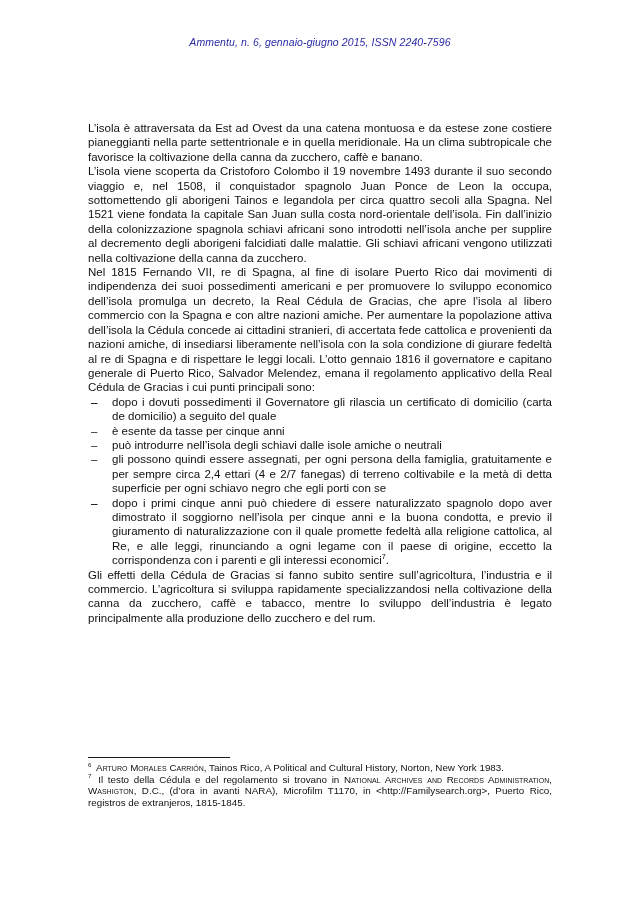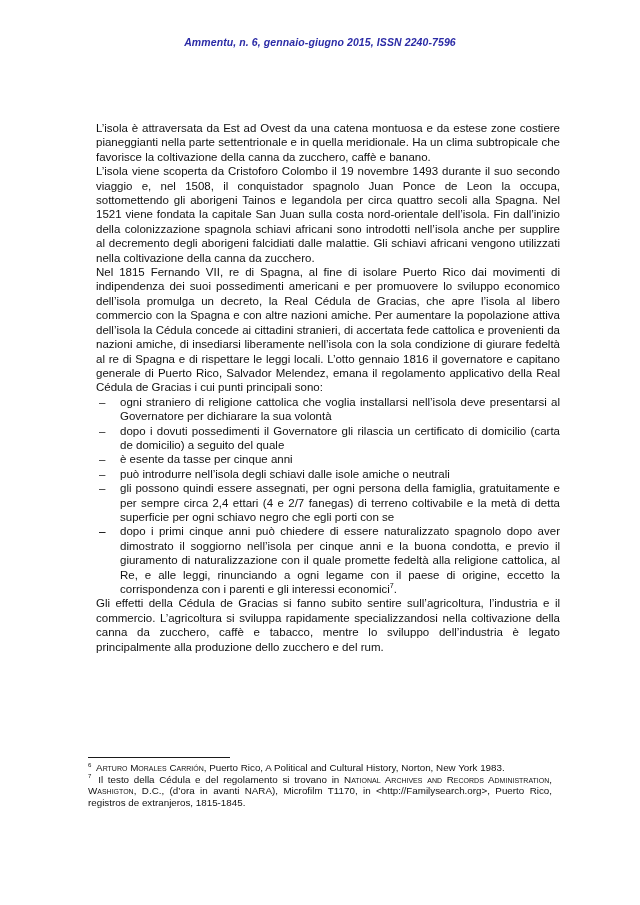--- a/index.html
+++ b/index.html
@@ -18,27 +18,27 @@
     width: 640px; height: 905px;
     background: #ffffff;
   }
   .journal-header {
     position: absolute;
     top: 36px;
     left: 0;
     width: 640px;
     text-align: center;
     font-style: italic;
-    font-weight: bold;
+    font-weight: normal;
     font-size: 10.5px;
     letter-spacing: 0.1px;
   }
   .doc-body {
     position: absolute;
-    left: 96px;
+    left: 88px;
     top: 121px;
     width: 464px;
     text-align: justify;
     font-size: 11.5px;
     line-height: 14.4px;
   }
   .para { margin: 0; }
   .list-item {
     position: relative;
     padding-left: 24px;
@@ -85,32 +85,32 @@
 <body>
 
 <div class="page">
 
   <div class="journal-header" style="color: rgb(43, 43, 166);">Ammentu, n. 6, gennaio-giugno 2015, ISSN 2240-7596</div>
 
   <div class="doc-body">
       <div class="para"><span>L’isola è attraversata da Est ad Ovest da una catena montuosa e da estese zone costiere pianeggianti nella parte settentrionale e in quella meridionale. Ha un clima subtropicale che favorisce la coltivazione della canna da zucchero, caffè e banano.</span></div>
       <div class="para"><span>L’isola viene scoperta da Cristoforo Colombo il 19 novembre 1493 durante il suo secondo viaggio e, nel 1508, il conquistador spagnolo Juan Ponce de Leon la occupa, sottomettendo gli aborigeni Tainos e legandola per circa quattro secoli alla Spagna. Nel 1521 viene fondata la capitale San Juan sulla costa nord-orientale dell’isola. Fin dall’inizio della colonizzazione spagnola schiavi africani sono introdotti nell’isola anche per supplire al decremento degli aborigeni falcidiati dalle malattie. Gli schiavi africani vengono utilizzati nella coltivazione della canna da zucchero.</span></div>
       <div class="para"><span>Nel 1815 Fernando VII, re di Spagna, al fine di isolare Puerto Rico dai movimenti di indipendenza dei suoi possedimenti americani e per promuovere lo sviluppo economico dell’isola promulga un decreto, la </span><span class="s-i">Real Cédula de Gracias</span><span>, che apre l’isola al libero commercio con la Spagna e con altre nazioni amiche. Per aumentare la popolazione attiva dell’isola la </span><span class="s-i">Cédula</span><span> concede ai cittadini stranieri, di accertata fede cattolica e provenienti da nazioni amiche, di insediarsi liberamente nell’isola con la sola condizione di giurare fedeltà al re di Spagna e di rispettare le leggi locali. L’otto gennaio 1816 il governatore e capitano generale di Puerto Rico, Salvador Melendez, emana il regolamento applicativo della </span><span class="s-i">Real Cédula de Gracias</span><span> i cui punti principali sono:</span></div>
-      <div class="list-item"><span class="marker">–</span><span>ogni straniero di religione cattolica che voglia installarsi nell’isola deve presentarsi al Governatore per dichiarare la sua volontà</span></div>
+      <div class="list-item"><span class="marker">–</span></div>
       <div class="list-item"><span class="marker">–</span><span>dopo i dovuti possedimenti il Governatore gli rilascia un certificato di domicilio (carta de domicilio) a seguito del quale</span></div>
       <div class="list-item"><span class="marker">–</span><span>è esente da tasse per cinque anni</span></div>
       <div class="list-item"><span class="marker">–</span><span>può introdurre nell’isola degli schiavi dalle isole amiche o neutrali</span></div>
       <div class="list-item"><span class="marker">–</span><span>gli possono quindi essere assegnati, per ogni persona della famiglia, gratuitamente e per sempre circa 2,4 ettari (4 e 2/7 fanegas) di terreno coltivabile e la metà di detta superficie per ogni schiavo negro che egli porti con se</span></div>
       <div class="list-item"><span class="marker">–</span></div>
       <div class="list-item"><span class="marker">–</span><span>dopo i primi cinque anni può chiedere di essere naturalizzato spagnolo dopo aver dimostrato il soggiorno nell’isola per cinque anni e la buona condotta, e previo il giuramento di naturalizzazione con il quale promette fedeltà alla religione cattolica, al Re, e alle leggi, rinunciando a ogni legame con il paese di origine, eccetto la corrispondenza con i parenti e gli interessi economici</span><span class="s-sup">7</span><span>.</span></div>
       <div class="para"><span>Gli effetti della </span><span class="s-i">Cédula de Gracias</span><span> si fanno subito sentire sull’agricoltura, l’industria e il commercio. L’agricoltura si sviluppa rapidamente specializzandosi nella coltivazione della canna da zucchero, caffè e tabacco, mentre lo sviluppo dell’industria è legato principalmente alla produzione dello zucchero e del rum.</span></div>
     </div>
 
   <div class="footnotes">
     <div class="fn-divider"></div>
     <div>
-        <div class="footnote"><span class="s-sup fn-num">6</span> <span class="s-sc">Arturo Morales Carrión</span><span>, </span><span class="s-i">Puerto Rico, A Political and Cultural History</span><span>, Norton, New York 1983.</span></div>
+        <div class="footnote"><span class="s-sup fn-num">6</span> <span class="s-sc">Arturo Morales Carrión</span><span>, </span><span class="s-i">Tainos Rico, A Political and Cultural History</span><span>, Norton, New York 1983.</span></div>
         <div class="footnote"><span class="s-sup fn-num">7</span> <span>Il testo della Cédula e del regolamento si trovano in </span><span class="s-sc">National Archives and Records Administration</span><span>, </span><span class="s-sc">Washigton</span><span>, D.C., (d’ora in avanti NARA), Microfilm T1170, in &lt;http://Familysearch.org&gt;, </span><span class="s-i">Puerto Rico, registros de extranjeros, 1815-1845</span><span>.</span></div>
       </div>
   </div>
 
 
 </div>
 
 </body></html>

